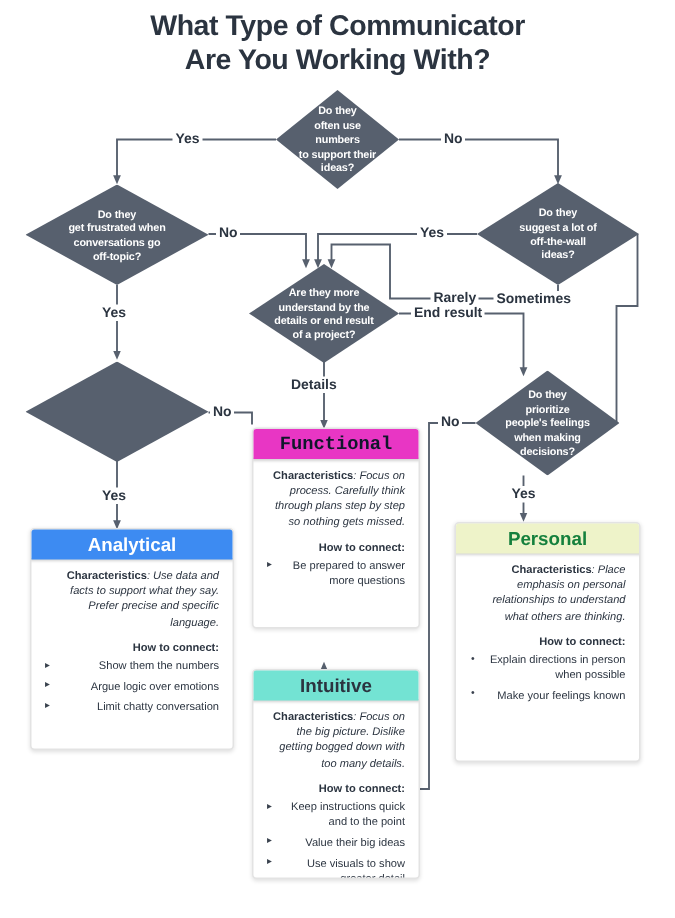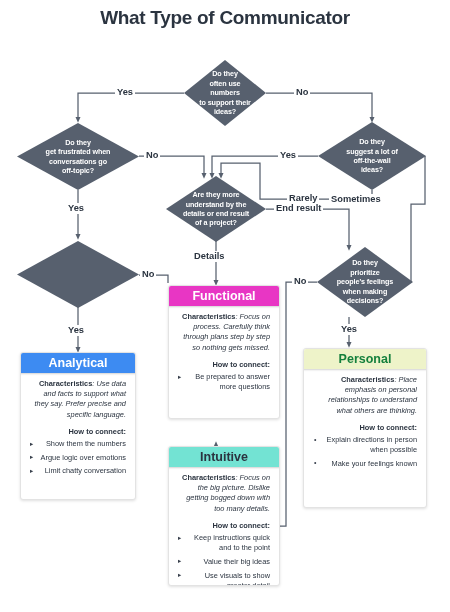--- a/index.html
+++ b/index.html
@@ -102,20 +102,21 @@
   }
   .card.dotstyle li:before{content:"\2022";font-size:7px;left:1px;top:-0.5px;}
 </style>
 </head>
 <body>
 
 <div id="stage">
 
   <div class="title">
     <span>What Type of Communicator</span>
+    <span class="l2">Are You Working With?</span>
   </div>
 
   <svg id="wires" viewBox="0 0 450 612">
     <defs>
       <marker id="ah" markerWidth="7" markerHeight="7" refX="3.2" refY="3" orient="auto" markerUnits="userSpaceOnUse">
         <path d="M0,0.4 L6,3 L0,5.6 z" fill="#57606e"></path>
       </marker>
     </defs>
     <g stroke="#57606e" stroke-width="1.25" fill="none" stroke-linecap="butt">
 
@@ -211,39 +212,39 @@
   <div class="elabel" style="left:140px;top:269px;">No</div>
   <div class="elabel" style="left:66px;top:325px;">Yes</div>
   <div class="elabel" style="left:192px;top:251px;">Details</div>
   <div class="elabel" style="left:274px;top:203px;">End result</div>
   <div class="elabel" style="left:278px;top:150px;">Yes</div>
   <div class="elabel" style="left:287px;top:193px;">Rarely</div>
   <div class="elabel" style="left:329px;top:194px;">Sometimes</div>
   <div class="elabel" style="left:292px;top:276px;">No</div>
   <div class="elabel" style="left:339px;top:324px;">Yes</div>
 
-  <div class="card" style="left:20px;top:352px;width:116px;height:148px;">
+  <div class="card" style="left:20px;top:352px;width:136px;height:148px;">
     <div class="hdr" style="background:#3d8bf2;color:#ffffff;">
       <span>Analytical</span>
     </div>
     <div class="body">
       <p class="sect">
         <span class="lbl">Characteristics</span><span class="ital">: Use data and facts to support what they say. Prefer precise and specific language.</span>
       </p>
       <p class="howlbl">How to connect:</p>
       <ul>
         <li>Show them the numbers</li>
         <li>Argue logic over emotions</li>
         <li>Limit chatty conversation</li>
       </ul>
     </div>
   </div>
 
   <div class="card" style="left:168px;top:285px;width:112px;height:134px;">
-    <div class="hdr" style="background:#e836c4;color:#ffffff;">
+    <div class="hdr" style="background:#e836c4;color:#0f172a;font-family:Liberation Mono, monospace;">
       <span>Functional</span>
     </div>
     <div class="body">
       <p class="sect">
         <span class="lbl">Characteristics</span><span class="ital">: Focus on process. Carefully think through plans step by step so nothing gets missed.</span>
       </p>
       <p class="howlbl">How to connect:</p>
       <ul>
         <li>Be prepared to answer more questions</li>
 

